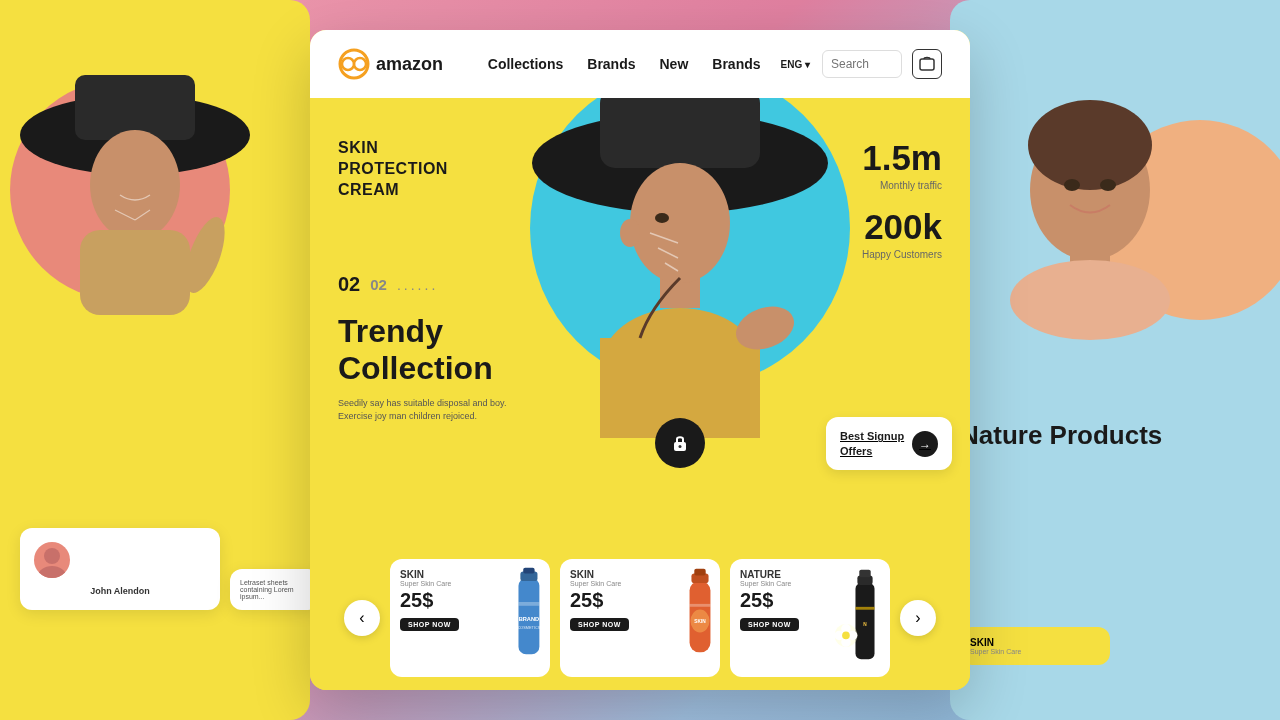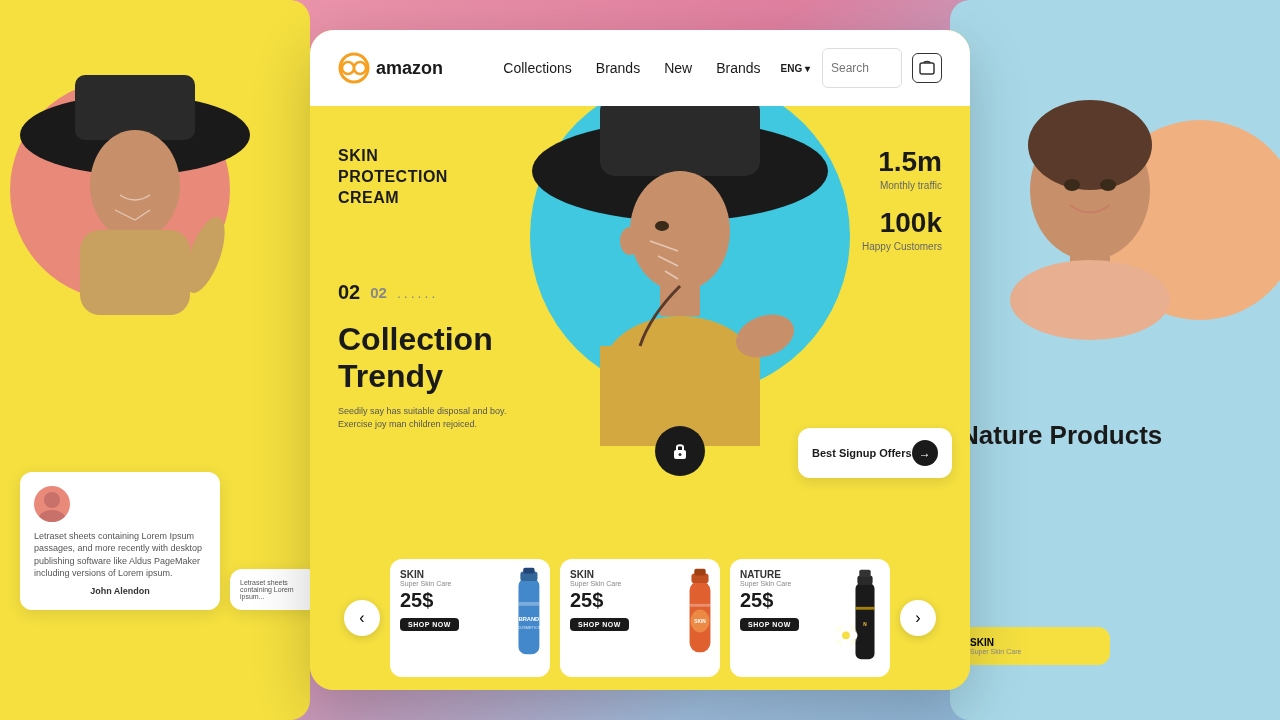--- a/index.html
+++ b/index.html
@@ -98,21 +98,21 @@
       right: -20px;
     }
 
     
     .main-card {
       position: relative;
       z-index: 10;
       width: 660px;
       height: 660px;
       background: #f5e040;
-      border-radius: 24px;
+      border-radius: 16px;
       overflow: hidden;
       box-shadow: 0 20px 60px rgba(0,0,0,0.2);
     }
 
     
     .navbar {
       display: flex;
       align-items: center;
       padding: 18px 28px;
       background: white;
@@ -135,35 +135,35 @@
       color: #1a1a1a;
     }
     .nav-links {
       display: flex;
       align-items: center;
       gap: 24px;
       margin-right: 20px;
     }
     .nav-link {
       font-size: 14px;
-      font-weight: 400;
+      font-weight: 700;
       color: #1a1a1a;
       cursor: pointer;
       text-decoration: none;
     }
     .lang-selector {
       font-size: 10px;
       font-weight: 600;
       color: #1a1a1a;
       margin-right: 12px;
       cursor: pointer;
     }
     .search-box {
       width: 80px;
-      height: 40px;
+      height: 28px;
       border: 1px solid #ddd;
       border-radius: 6px;
       padding: 0 8px;
       font-size: 12px;
       margin-right: 10px;
     }
     .cart-icon-btn {
       width: 30px;
       height: 30px;
       border: 1.5px solid #333;
@@ -276,21 +276,21 @@
       position: absolute;
       top: 40px;
       right: 28px;
       z-index: 5;
       text-align: right;
     }
     .stat-block {
       margin-bottom: 16px;
     }
     .stat-number {
-      font-size: 28px;
+      font-size: 35px;
       font-weight: 800;
       color: #1a1a1a;
     }
     .stat-label {
       font-size: 10px;
       color: #666;
       margin-top: 2px;
     }
 
     
@@ -308,28 +308,29 @@
       justify-content: center;
       cursor: pointer;
       z-index: 10;
     }
 
     
     .signup-offer {
       position: absolute;
       bottom: 128px;
       right: 18px;
-      width: 154px;
+      width: 126px;
       background: white;
       border-radius: 12px;
       padding: 12px 14px;
       display: flex;
       align-items: center;
       box-shadow: 0 4px 12px rgba(0,0,0,0.1);
       z-index: 10;
+      text-decoration: underline;
     }
     .signup-text {
       font-size: 11px;
       font-weight: 700;
       color: #1a1a1a;
       line-height: 1.3;
     }
     .signup-arrow {
       width: 26px;
       height: 26px;
@@ -463,21 +464,20 @@
     </svg>
   </div>
 
   <div class="testimonial-card">
     <div class="testimonial-avatar">
       <svg width="36" height="36" viewBox="0 0 36 36">
         <circle cx="18" cy="14" r="8" fill="#c8706a"></circle>
         <ellipse cx="18" cy="34" rx="14" ry="10" fill="#c8706a"></ellipse>
       </svg>
     </div>
-    <div class="testimonial-text">Letraset sheets containing Lorem Ipsum passages, and more recently with desktop publishing software like Aldus PageMaker including versions of Lorem ipsum.</div>
     <div class="testimonial-name">John Alendon</div>
   </div>
 
   <div class="testimonial-card2">
     <div style="font-size:7px;color:#555;">Letraset sheets containing Lorem ipsum...</div>
   </div>
 </div>
 
 <div class="right-panel">
   <div class="right-panel-circle"></div>
@@ -578,33 +578,33 @@
       <div class="hero-title-line">CREAM</div>
     </div>
 
     <div class="slide-indicators">
       <span class="slide-num">02</span>
       <span class="slide-num inactive">02</span>
       <span class="slide-dots">......</span>
     </div>
 
     <div class="collection-title">
+      <div class="collection-heading">Trendy</div>
       <div class="collection-heading">Collection</div>
-      <div class="collection-heading">Trendy</div>
       <div class="collection-desc">Seedily say has suitable disposal and boy.
 Exercise joy man children rejoiced.</div>
     </div>
 
     <div class="stats">
       <div class="stat-block">
         <div class="stat-number">1.5m</div>
         <div class="stat-label">Monthly traffic</div>
       </div>
       <div class="stat-block">
-        <div class="stat-number">100k</div>
+        <div class="stat-number">200k</div>
         <div class="stat-label">Happy Customers</div>
       </div>
     </div>
 
     <div class="lock-btn">
       <svg width="20" height="20" viewBox="0 0 20 20">
         <rect x="4" y="9" width="12" height="9" rx="2" fill="white"></rect>
         <path d="M7 9 V6 C7 3.8 13 3.8 13 6 V9" fill="none" stroke="white" stroke-width="2"></path>
         <circle cx="10" cy="13.5" r="1.5" fill="#333"></circle>
       </svg>

